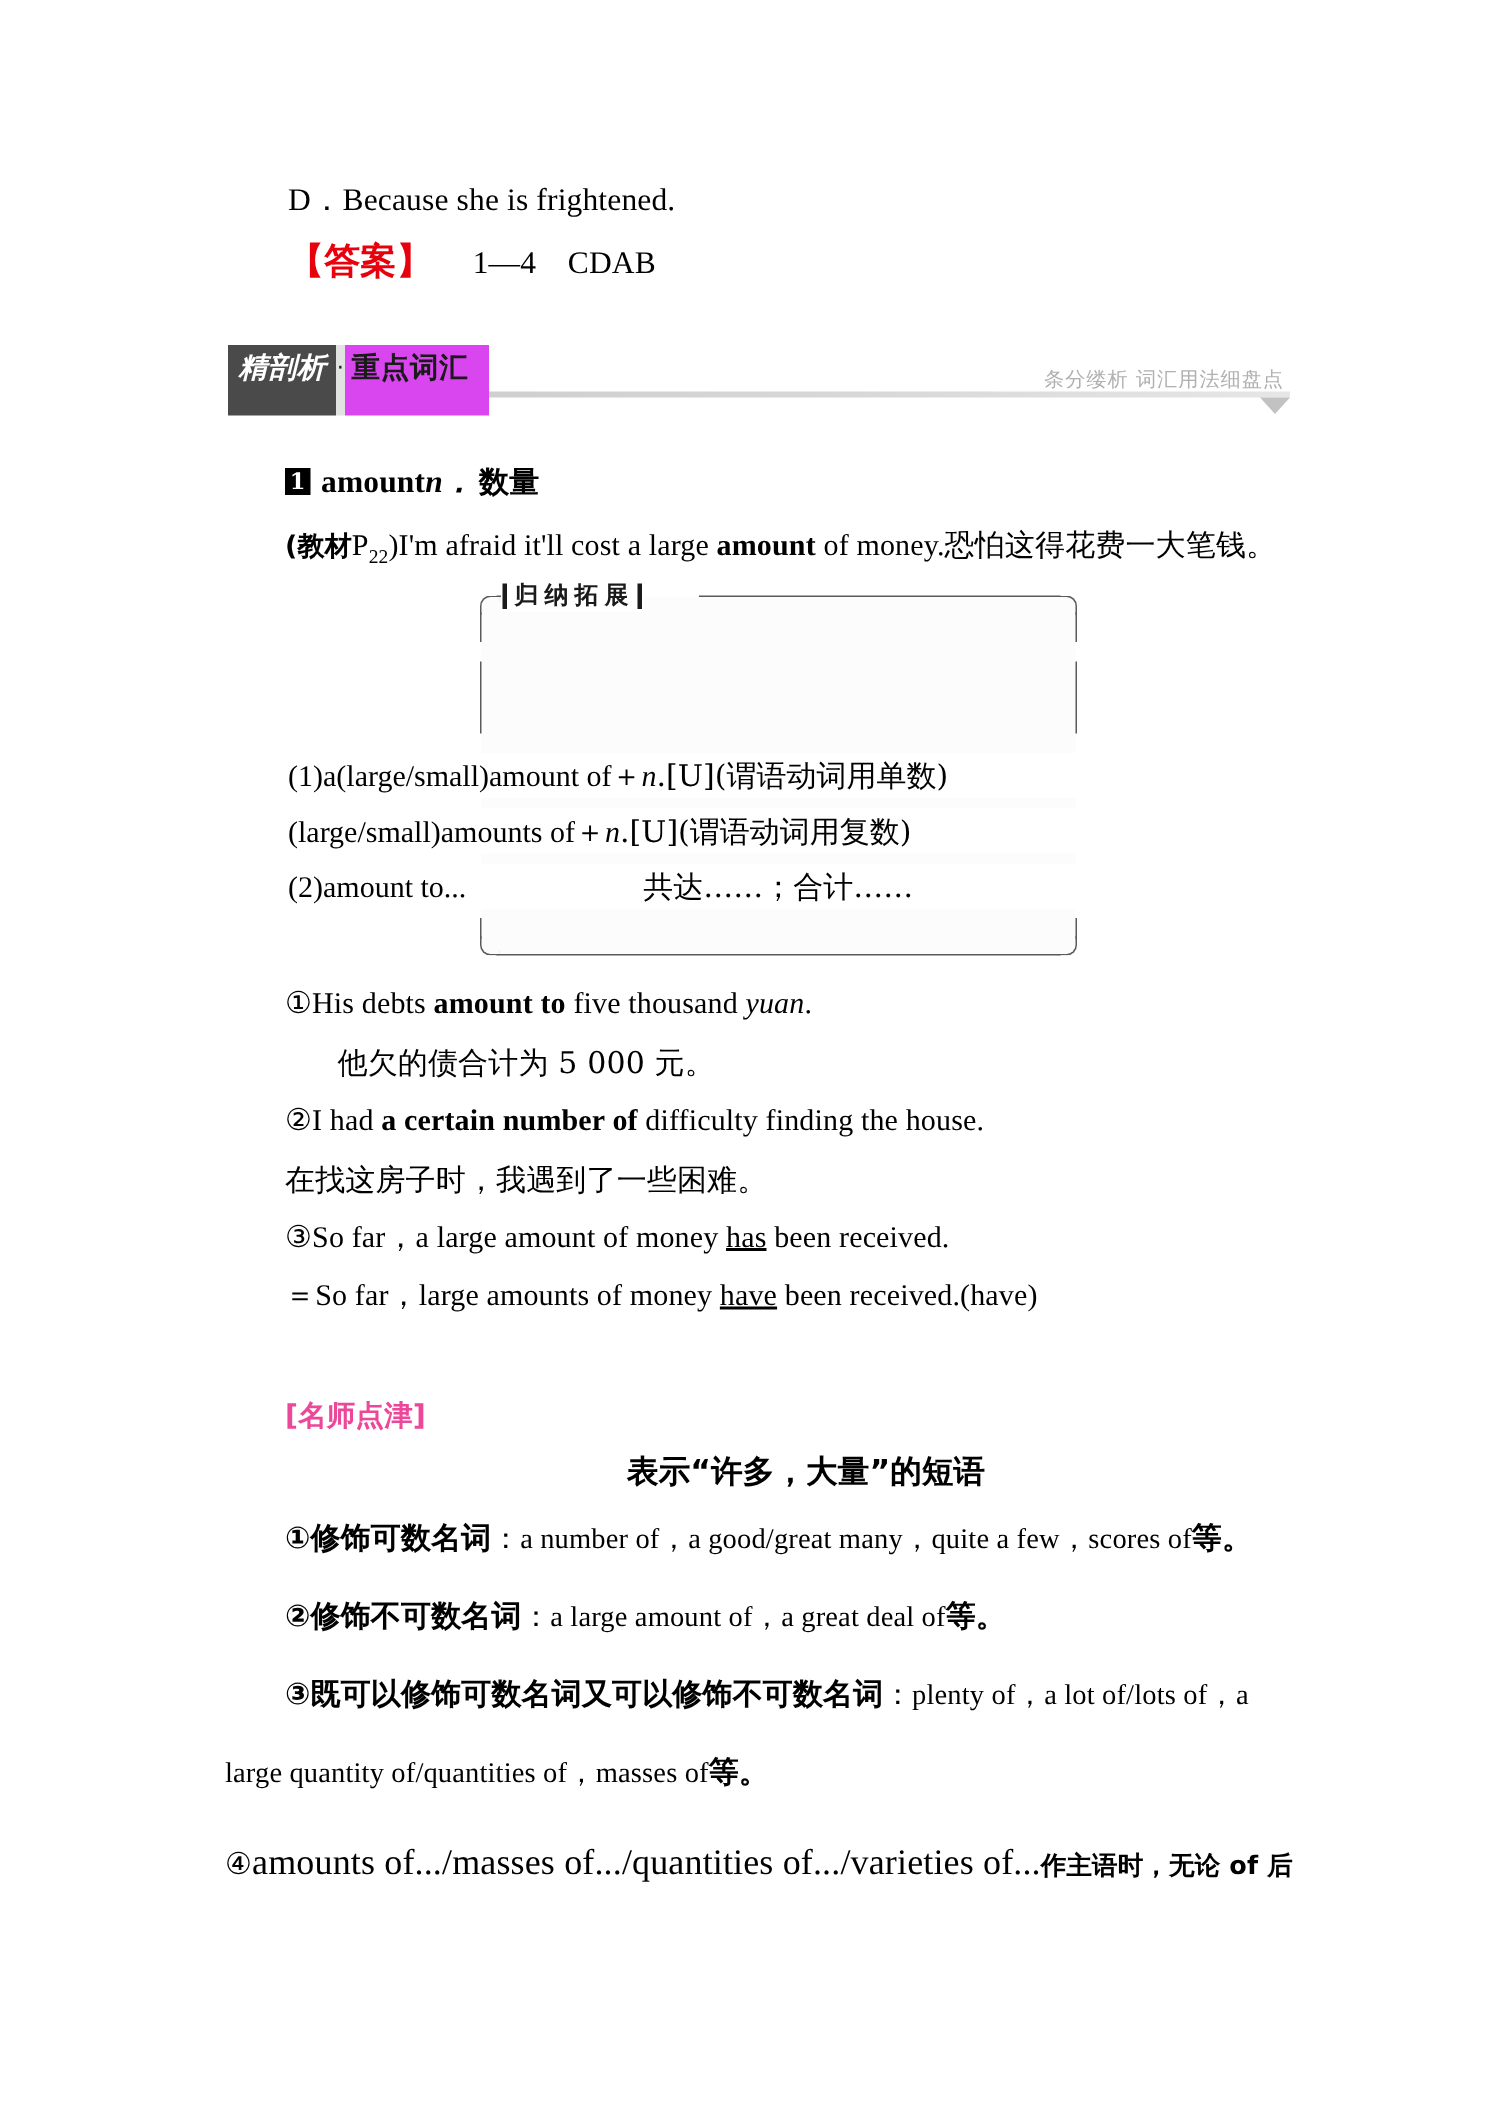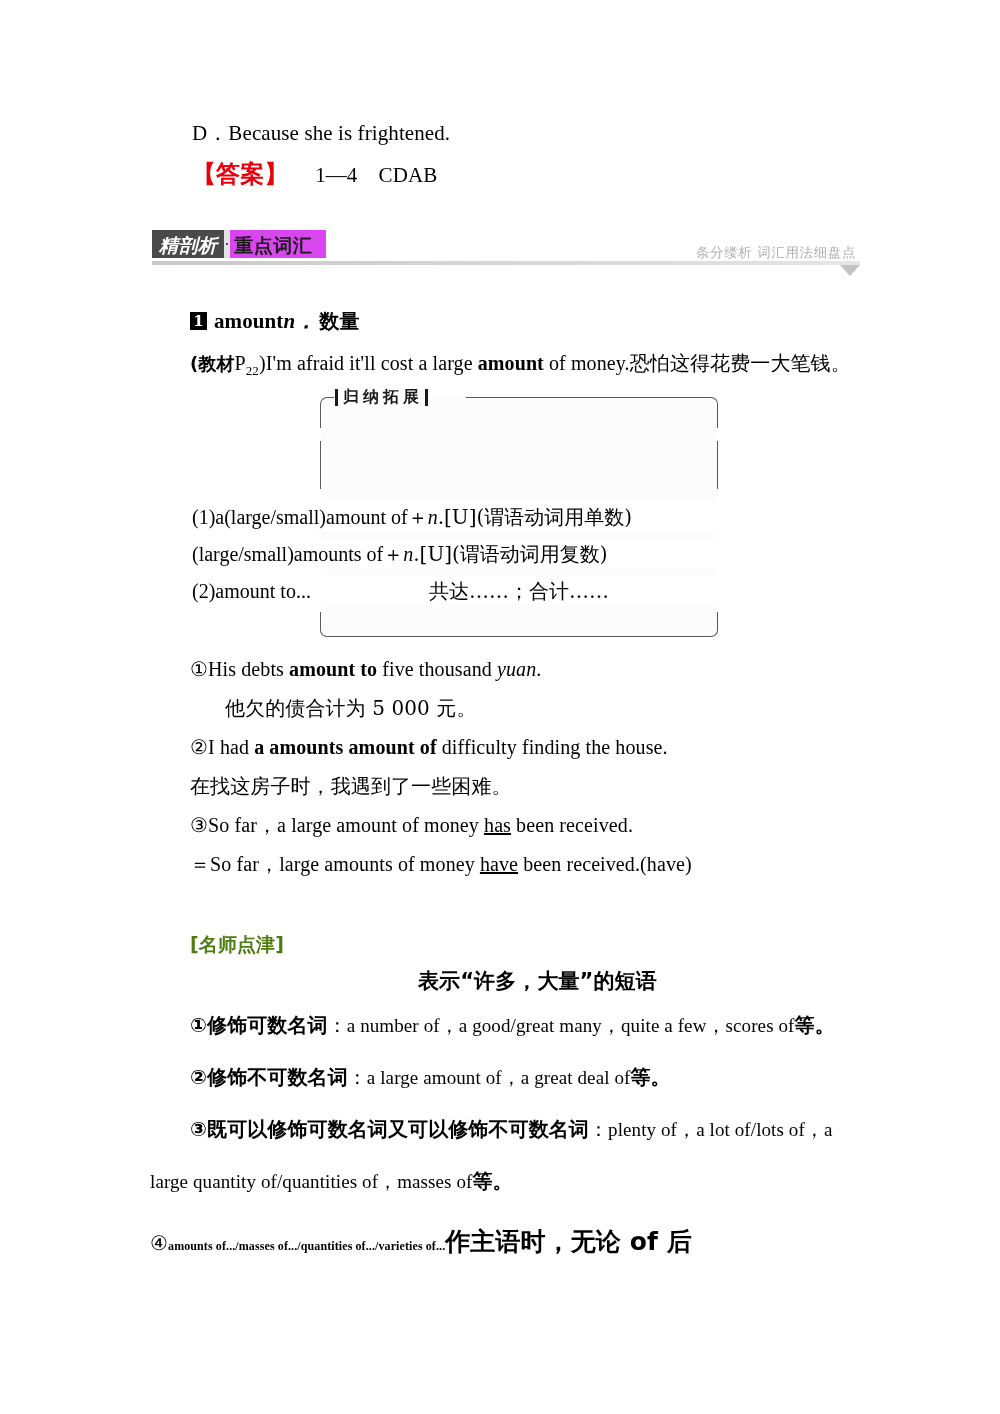--- a/index.html
+++ b/index.html
@@ -31,21 +31,21 @@
     font-size: 20px;
     line-height: 26px;
     letter-spacing: 0.1px;
   }
   .serif   { font-family: "Liberation Serif", "DejaVu Serif", serif; }
   .bold    { font-weight: bold; }
   .ital    { font-style: italic; }
   .bi      { font-weight: bold; font-style: italic; }
   .u       { text-decoration: underline; }
   .red     { color: #e8000d; }
-  .magenta { color: #4d7c0f; }
+  .magenta { color: #ec4899; }
 
   
   .cjk-hei {
     font-family: "DejaVu Sans", "Liberation Sans", sans-serif;
     font-weight: bold;
   }
   .cjk-song {
     font-family: "DejaVu Serif", "Liberation Serif", serif;
   }
 
@@ -54,21 +54,21 @@
     position: absolute;
     left: 152px;
     top: 230px;
     width: 708px;
     height: 48px;
   }
   #section-banner .tag-wrap {
     position: absolute;
     left: 0;
     top: 0;
-    height: 28px;
+    height: 47px;
     display: flex;
     align-items: stretch;
   }
   #section-banner .tag-dark {
     background: #4a4a4a;
     color: #ffffff;
     font-family: "DejaVu Sans", "Liberation Sans", sans-serif;
     font-weight: bold;
     font-style: italic;
     font-size: 19px;
@@ -270,21 +270,21 @@
   <div class="overlay-row serif" style="left:150px; top:576px; width:560px; padding-left:42px;">
     <span>(2)</span><span>amount to...</span><span style="display:inline-block;width:118px;"></span><span class="cjk-song">共达……；合计……</span>
   </div>
 
   <div class="tline serif" style="left:190px; top:656px;">
     <span>①</span><span>His debts </span><span class="bold">amount to</span><span> five thousand </span><span class="ital">yuan</span><span>.</span>
   </div>
   <div class="tline cjk-song" style="left:190px; top:695px;margin-left:35px;">他欠的债合计为 5 000 元。</div>
 
   <div class="tline serif" style="left:190px; top:734px;">
-    <span>②</span><span>I had </span><span class="bold">a amounts amount of</span><span> difficulty finding the house.</span>
+    <span>②</span><span>I had </span><span class="bold">a certain number of</span><span> difficulty finding the house.</span>
   </div>
   <div class="tline serif" style="left:190px; top:812px;">
     <span>③</span><span>So far，a large amount of money </span><span class="u">has</span><span> been received.</span>
   </div>
 
   <div class="tline cjk-song" style="left:190px; top:773px;">在找这房子时，我遇到了一些困难。</div>
 
   <div class="tline serif" style="left:190px; top:851px;">
     <span>＝</span><span>So far，large amounts of money </span><span class="u">have</span><span> been received.(have)</span>
   </div>
@@ -302,16 +302,16 @@
   </div>
 
   <div class="tline" style="left:190px; top:1116px;">
     <span class="cjk-hei" style="font-size:20px;">③</span><span class="cjk-hei" style="font-size:20px;">既可以修饰可数名词又可以修饰不可数名词</span><span class="cjk-song" style="font-size:19px;">：</span><span class="serif" style="font-size:19px;">plenty of，a lot of/lots of，a</span>
   </div>
   <div class="tline" style="left:150px; top:1168px;">
     <span class="serif" style="font-size:19px;">large quantity of/quantities of，masses of</span><span class="cjk-hei" style="font-size:20px;">等。</span>
   </div>
 
   <div class="tline" style="left:150px; top:1229px;">
-    <span class="serif" style="font-size:20px;">④</span><span class="serif" style="font-size:12px;font-weight:bold;">amounts of.../masses of.../quantities of.../varieties of...</span><span class="cjk-hei" style="font-size:25px;">作主语时，无论 of 后</span>
+    <span class="serif" style="font-size:20px;">④</span><span class="serif" style="font-size:24px;">amounts of.../masses of.../quantities of.../varieties of...</span><span class="cjk-hei" style="font-size:17px;">作主语时，无论 of 后</span>
   </div>
 
 </div>
 
 </body></html>

